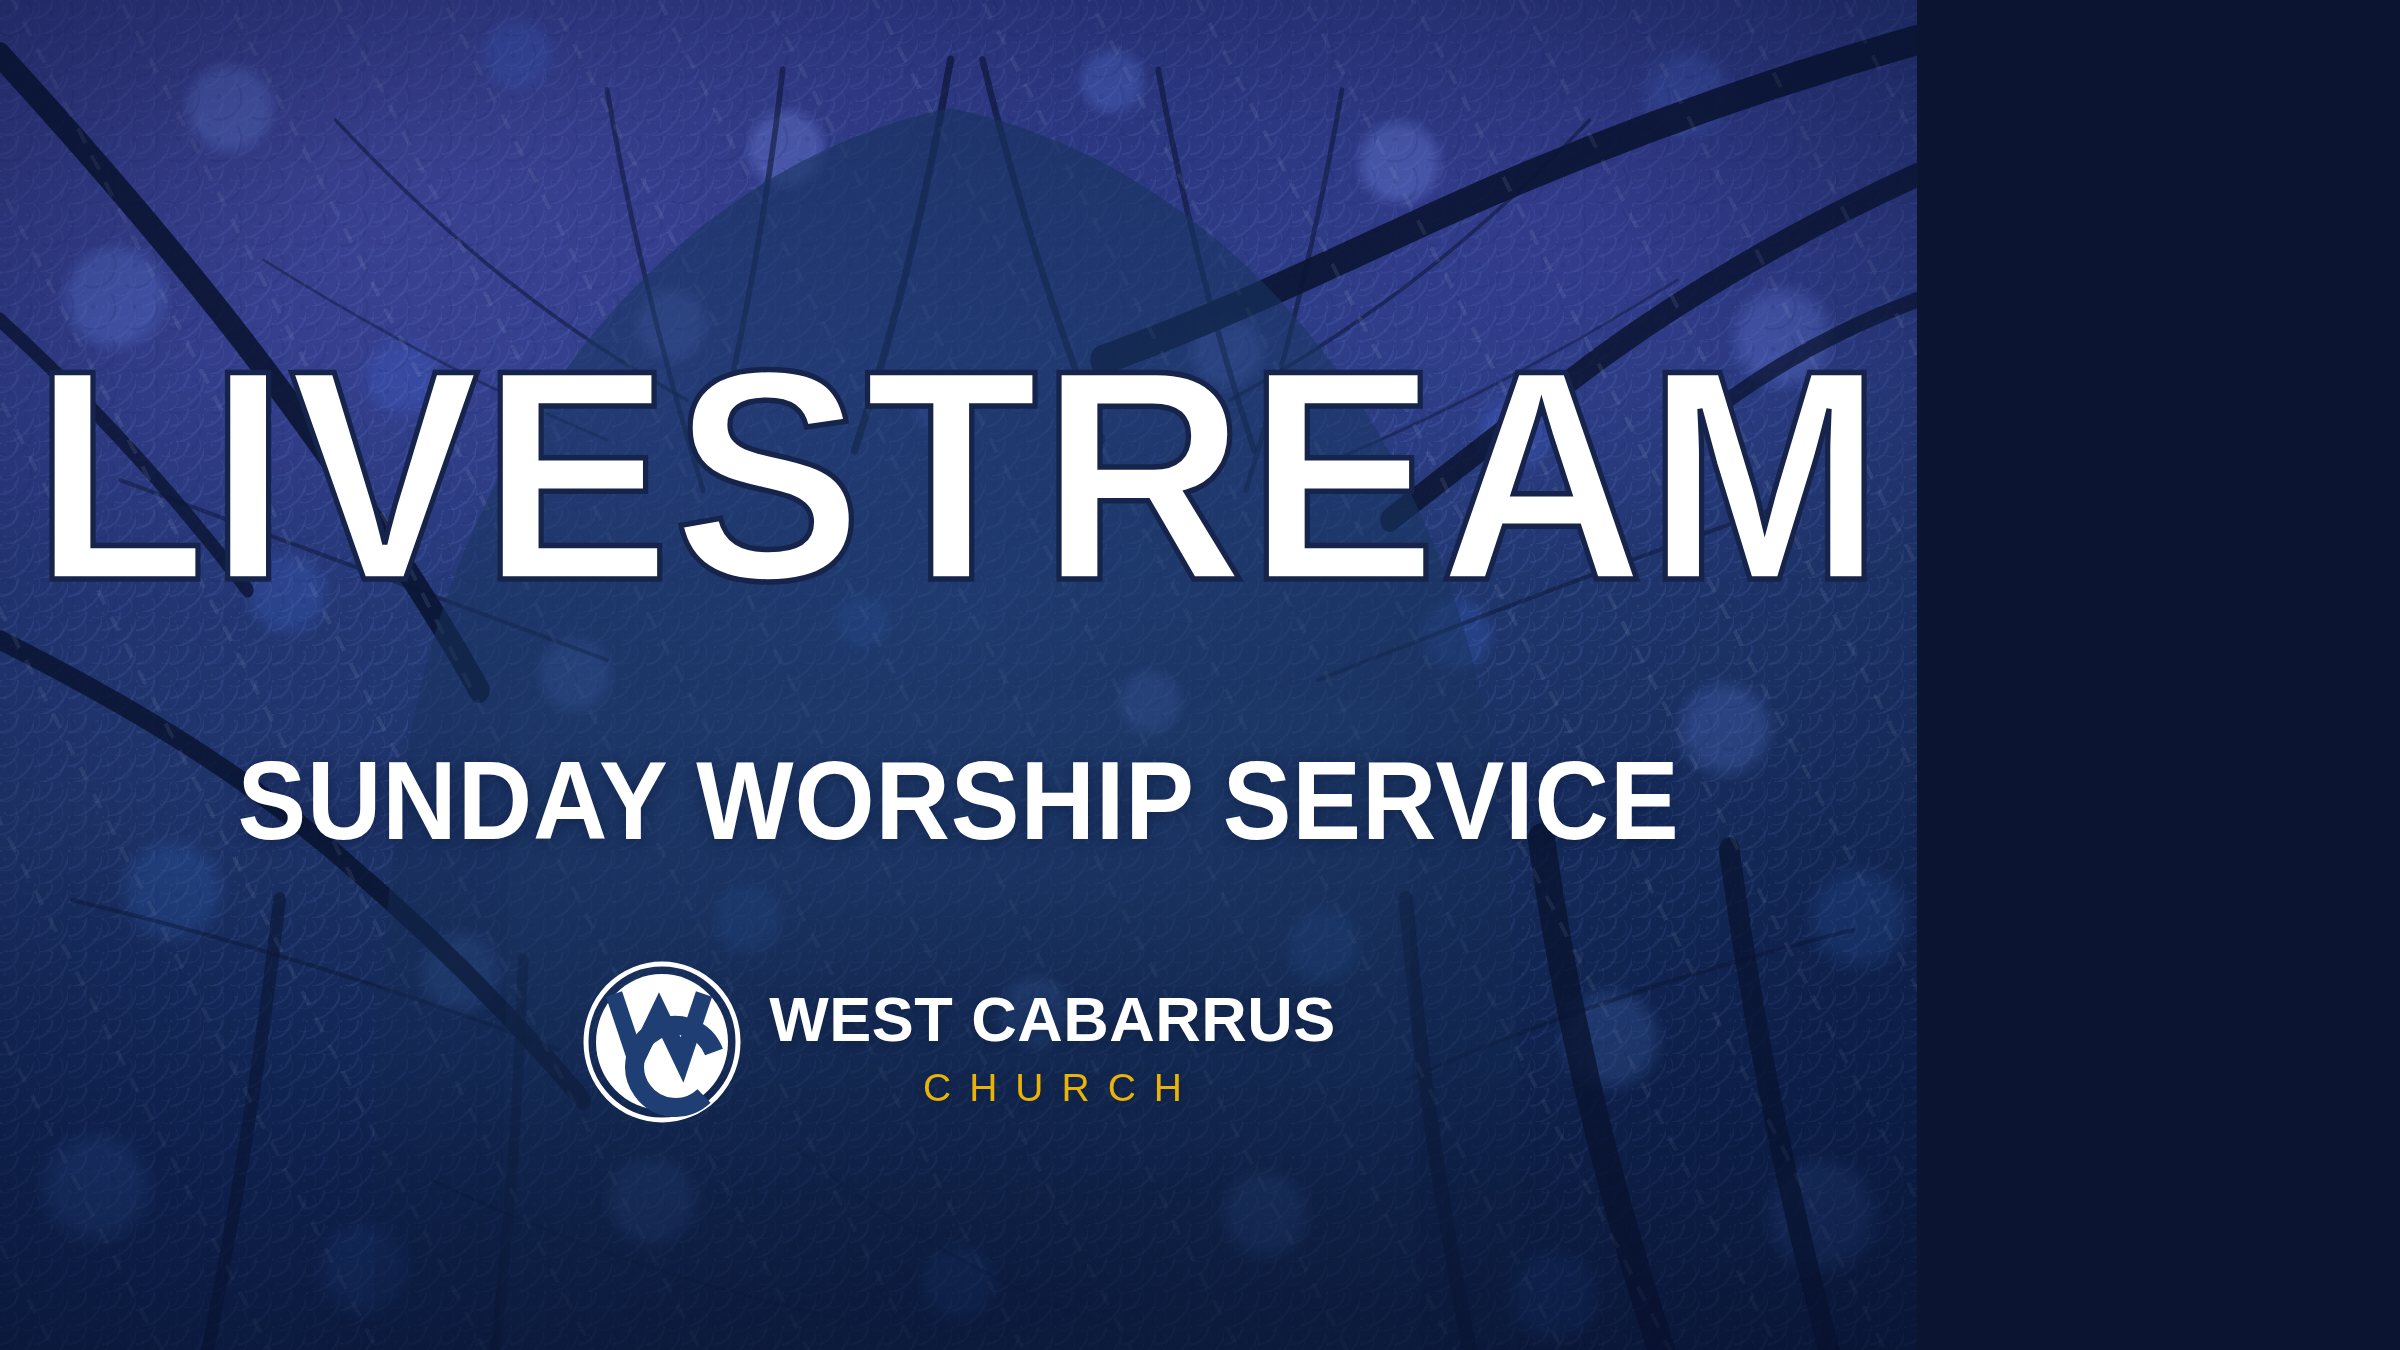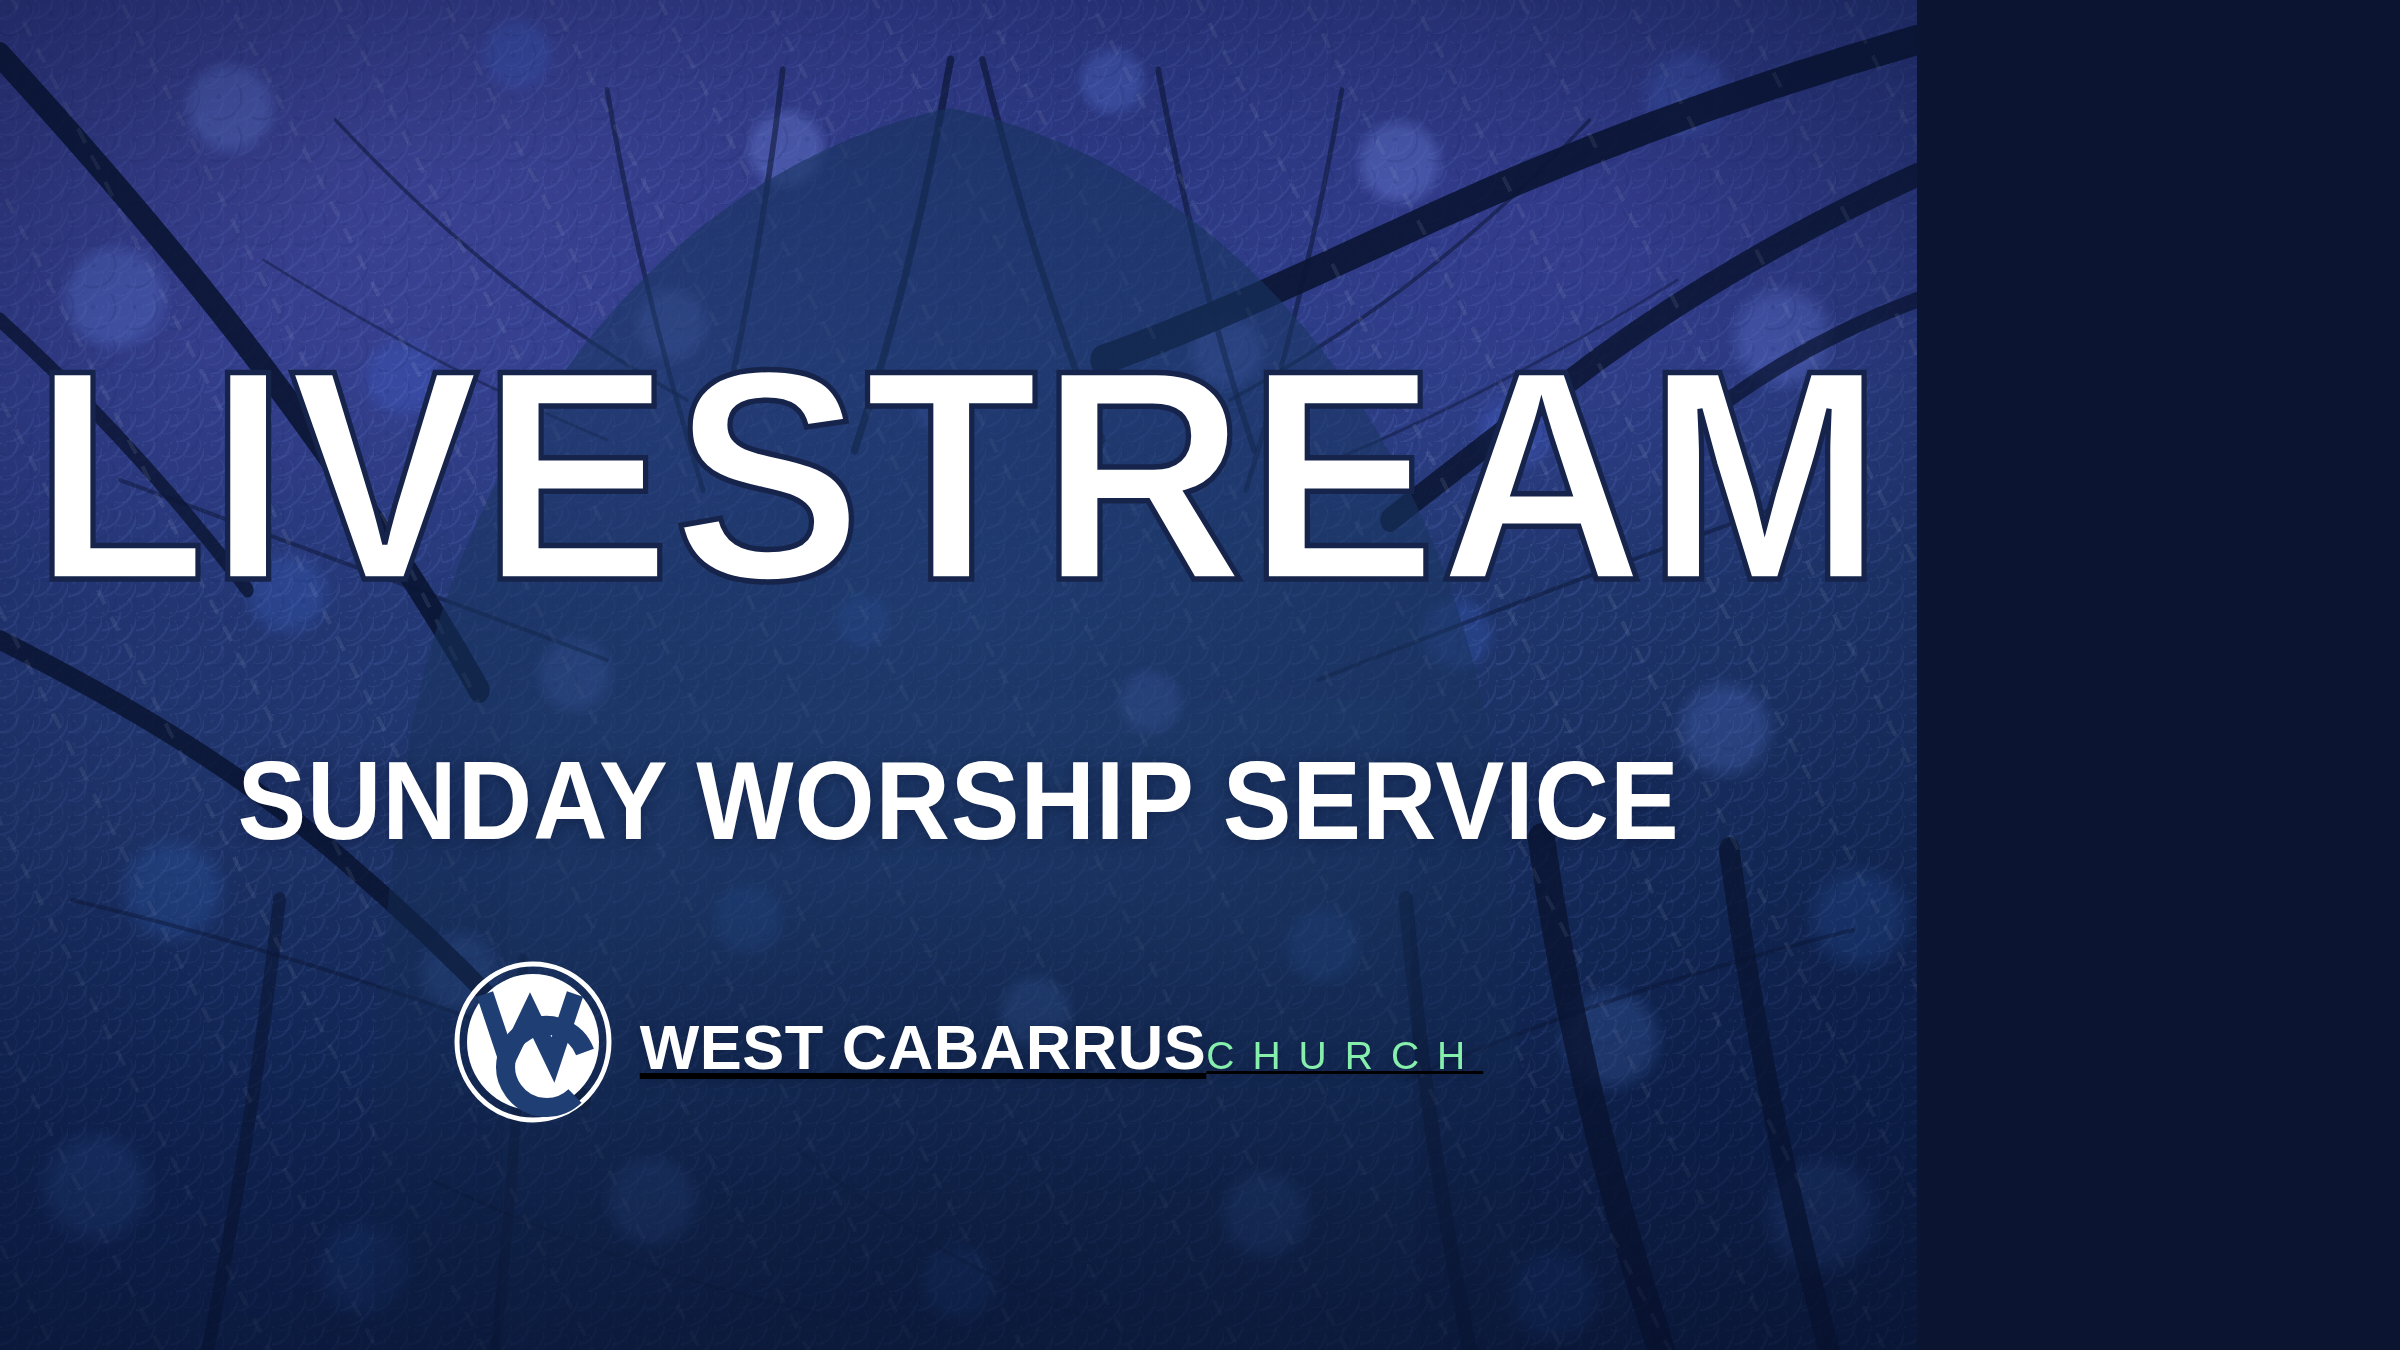--- a/index.html
+++ b/index.html
@@ -173,37 +173,36 @@
     left: 0;
     right: 0;
     display: flex;
     align-items: center;
     justify-content: center;
     gap: 26px;
   }
   #logo-mark { width: 162px; height: 170px; display: block; flex: 0 0 auto; }
   #logo-text {
     display: flex;
-    flex-direction: row;
+    flex-direction: column;
     align-items: center;
     padding-top: 4px;
-    text-decoration: underline;
   }
   #logo-name {
     color: #ffffff;
     font-family: "Liberation Sans", sans-serif;
     font-weight: 700;
     font-size: 63px;
     line-height: 1;
     letter-spacing: .5px;
     white-space: nowrap;
     text-shadow: 0 2px 12px rgba(8,18,48,.4);
   }
   #logo-sub {
-    color: #86efac;
+    color: #eab308;
     font-family: "Liberation Sans", sans-serif;
     font-weight: 400;
     font-size: 39px;
     line-height: 1;
     letter-spacing: 18px;
     margin-top: 17px;
     margin-right: -18px;
     white-space: nowrap;
     text-shadow: 0 2px 12px rgba(8,18,48,.4);
   }

